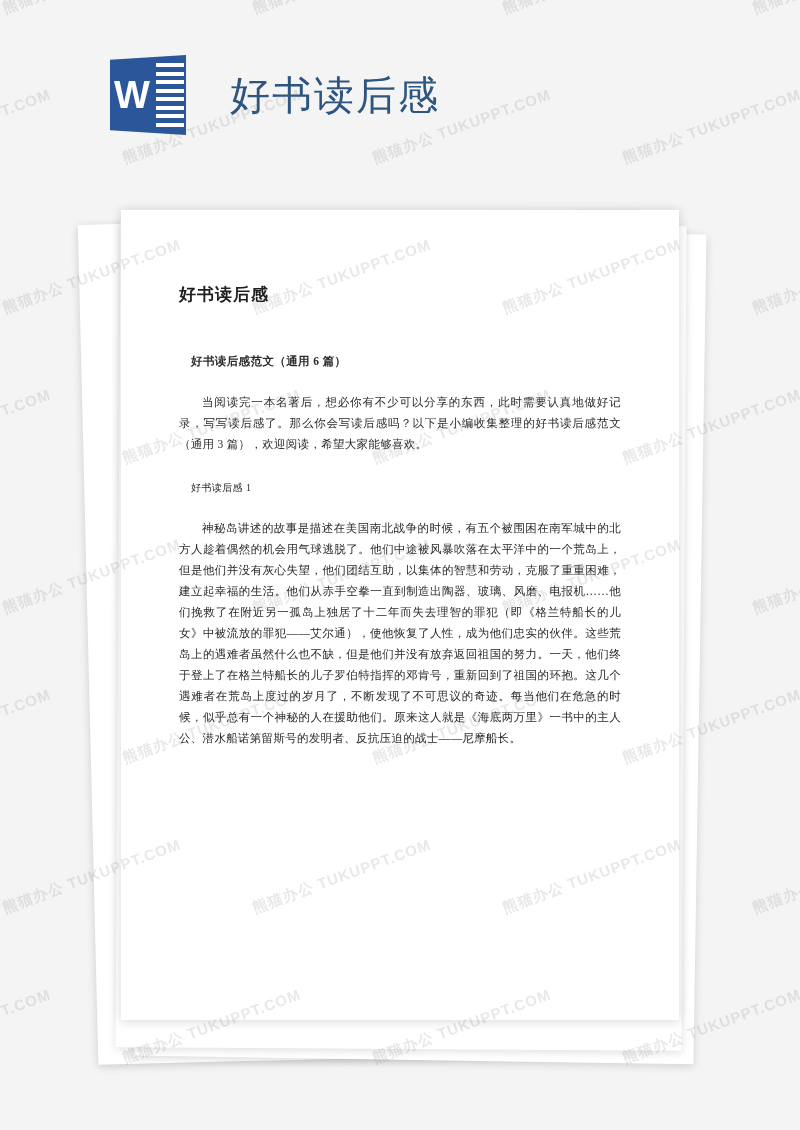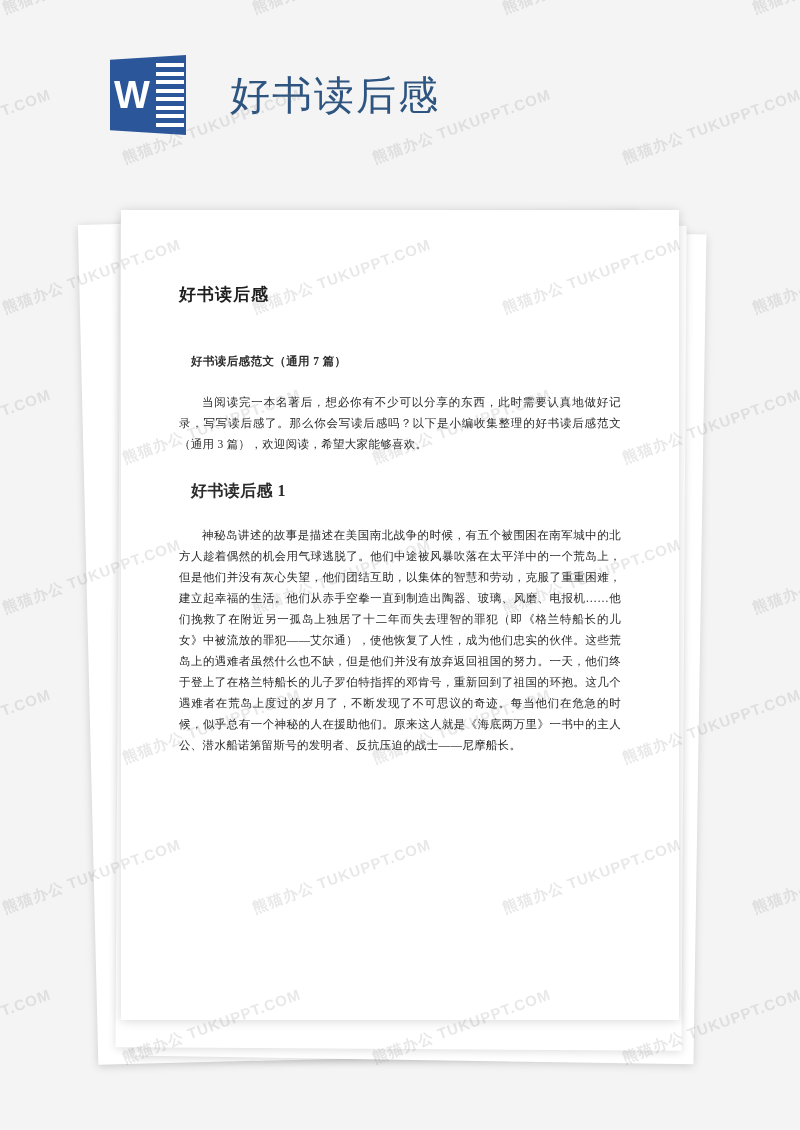--- a/index.html
+++ b/index.html
@@ -174,40 +174,40 @@
   .doc-para {
     font-size: 11.5px;
     line-height: 21px;
     color: #282828;
     margin: 23px 0 0 0;
     text-indent: 2em;
     text-align: justify;
     letter-spacing: 0.3px;
   }
   .doc-heading {
-    font-size: 16px;
-    font-weight: bold;
+    font-size: 10px;
+    font-weight: normal;
     color: #2b2b2b;
     margin: 26px 0 0 12px;
     letter-spacing: 0.4px;
   }
 </style>
 </head>
 <body>
 
 <div class="stack">
   <div class="sheet sheet-back-left"></div>
   <div class="sheet sheet-back-right"></div>
   <div class="sheet sheet-mid"></div>
   <div class="sheet sheet-main"></div>
 </div>
 
 <div class="doc-content">
   <div class="doc-title">好书读后感</div>
-  <div class="doc-subtitle">好书读后感范文（通用 7 篇）</div>
+  <div class="doc-subtitle">好书读后感范文（通用 6 篇）</div>
   <p class="doc-para">当阅读完一本名著后，想必你有不少可以分享的东西，此时需要认真地做好记录，写写读后感了。那么你会写读后感吗？以下是小编收集整理的好书读后感范文（通用 3 篇），欢迎阅读，希望大家能够喜欢。</p>
   <div class="doc-heading">好书读后感 1</div>
   <p class="doc-para">神秘岛讲述的故事是描述在美国南北战争的时候，有五个被围困在南军城中的北方人趁着偶然的机会用气球逃脱了。他们中途被风暴吹落在太平洋中的一个荒岛上，但是他们并没有灰心失望，他们团结互助，以集体的智慧和劳动，克服了重重困难，建立起幸福的生活。他们从赤手空拳一直到制造出陶器、玻璃、风磨、电报机……他们挽救了在附近另一孤岛上独居了十二年而失去理智的罪犯（即《格兰特船长的儿女》中被流放的罪犯——艾尔通），使他恢复了人性，成为他们忠实的伙伴。这些荒岛上的遇难者虽然什么也不缺，但是他们并没有放弃返回祖国的努力。一天，他们终于登上了在格兰特船长的儿子罗伯特指挥的邓肯号，重新回到了祖国的环抱。这几个遇难者在荒岛上度过的岁月了，不断发现了不可思议的奇迹。每当他们在危急的时候，似乎总有一个神秘的人在援助他们。原来这人就是《海底两万里》一书中的主人公、潜水船诺第留斯号的发明者、反抗压迫的战士——尼摩船长。</p>
 </div>
 
 <div class="header">
   <div class="word-icon">
     <div class="body"></div>
     <div class="wletter">W</div>
     <div class="lines">

